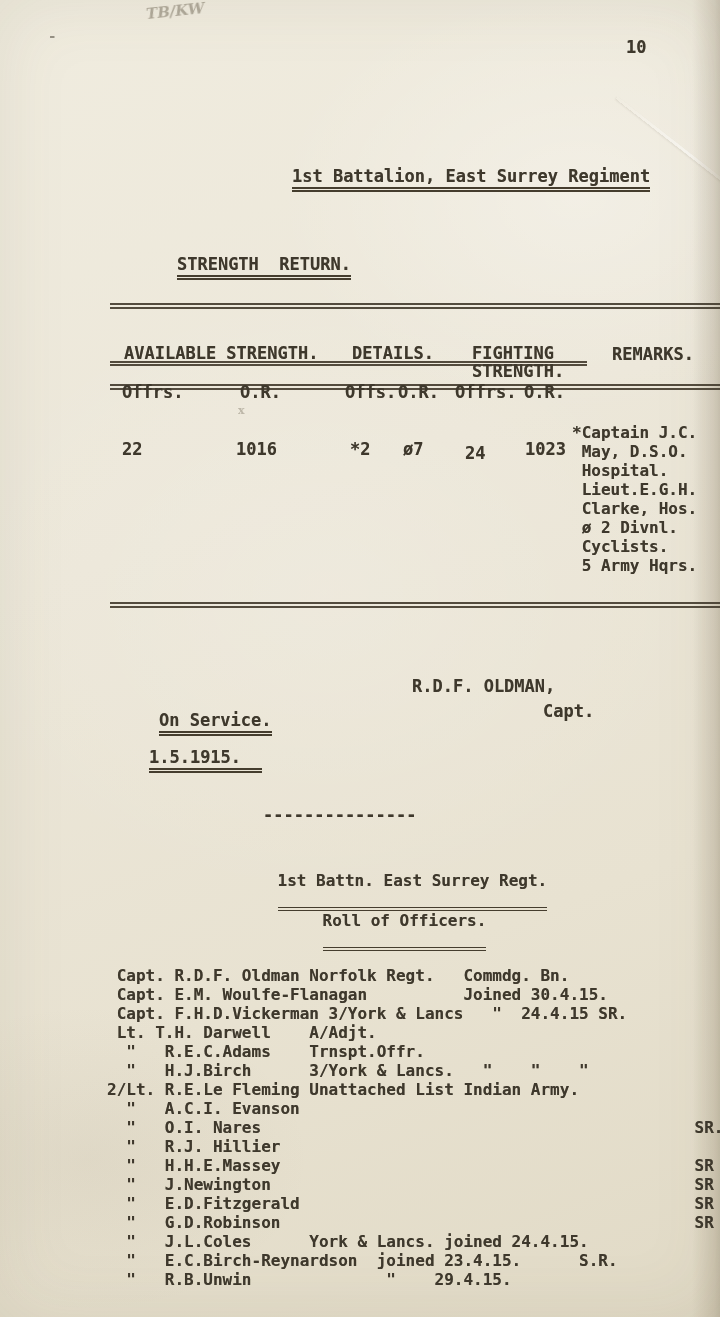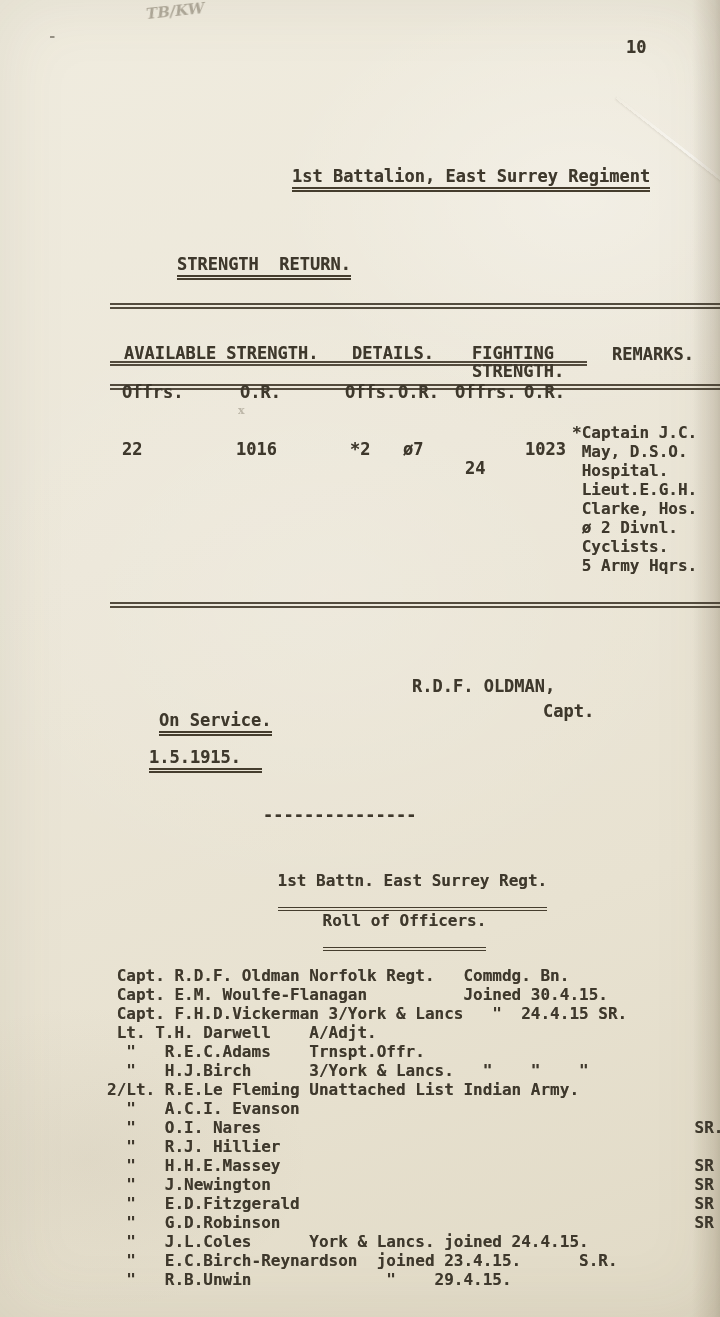--- a/index.html
+++ b/index.html
@@ -76,21 +76,21 @@
   <div class="abs fs17" style="left:398px; top:366px;">O.R.</div>
   <div class="abs fs17" style="left:455px; top:366px;">Offrs.</div>
   <div class="abs fs17" style="left:524px; top:366px;">O.R.</div>
 
   <div class="abs pencil" style="left:238px; top:404px; font-size:11px; font-style:normal; opacity:.45;">x</div>
 
   <div class="abs fs17" style="left:122px; top:423px;">22</div>
   <div class="abs fs17" style="left:236px; top:423px;">1016</div>
   <div class="abs fs17" style="left:350px; top:423px;">*2</div>
   <div class="abs fs17" style="left:403px; top:423px;">ø7</div>
-  <div class="abs fs17" style="left:465px; top:442px;">24</div>
+  <div class="abs fs17" style="left:465px; top:427px;">24</div>
   <div class="abs fs17" style="left:525px; top:423px;">1023</div>
 
   <pre class="abs fs17 remarks" style="left:572px; top:423px;">*Captain J.C.
  May, D.S.O.
  Hospital.
  Lieut.E.G.H.
  Clarke, Hos.
  ø 2 Divnl.
  Cyclists.
  5 Army Hqrs.</pre>

